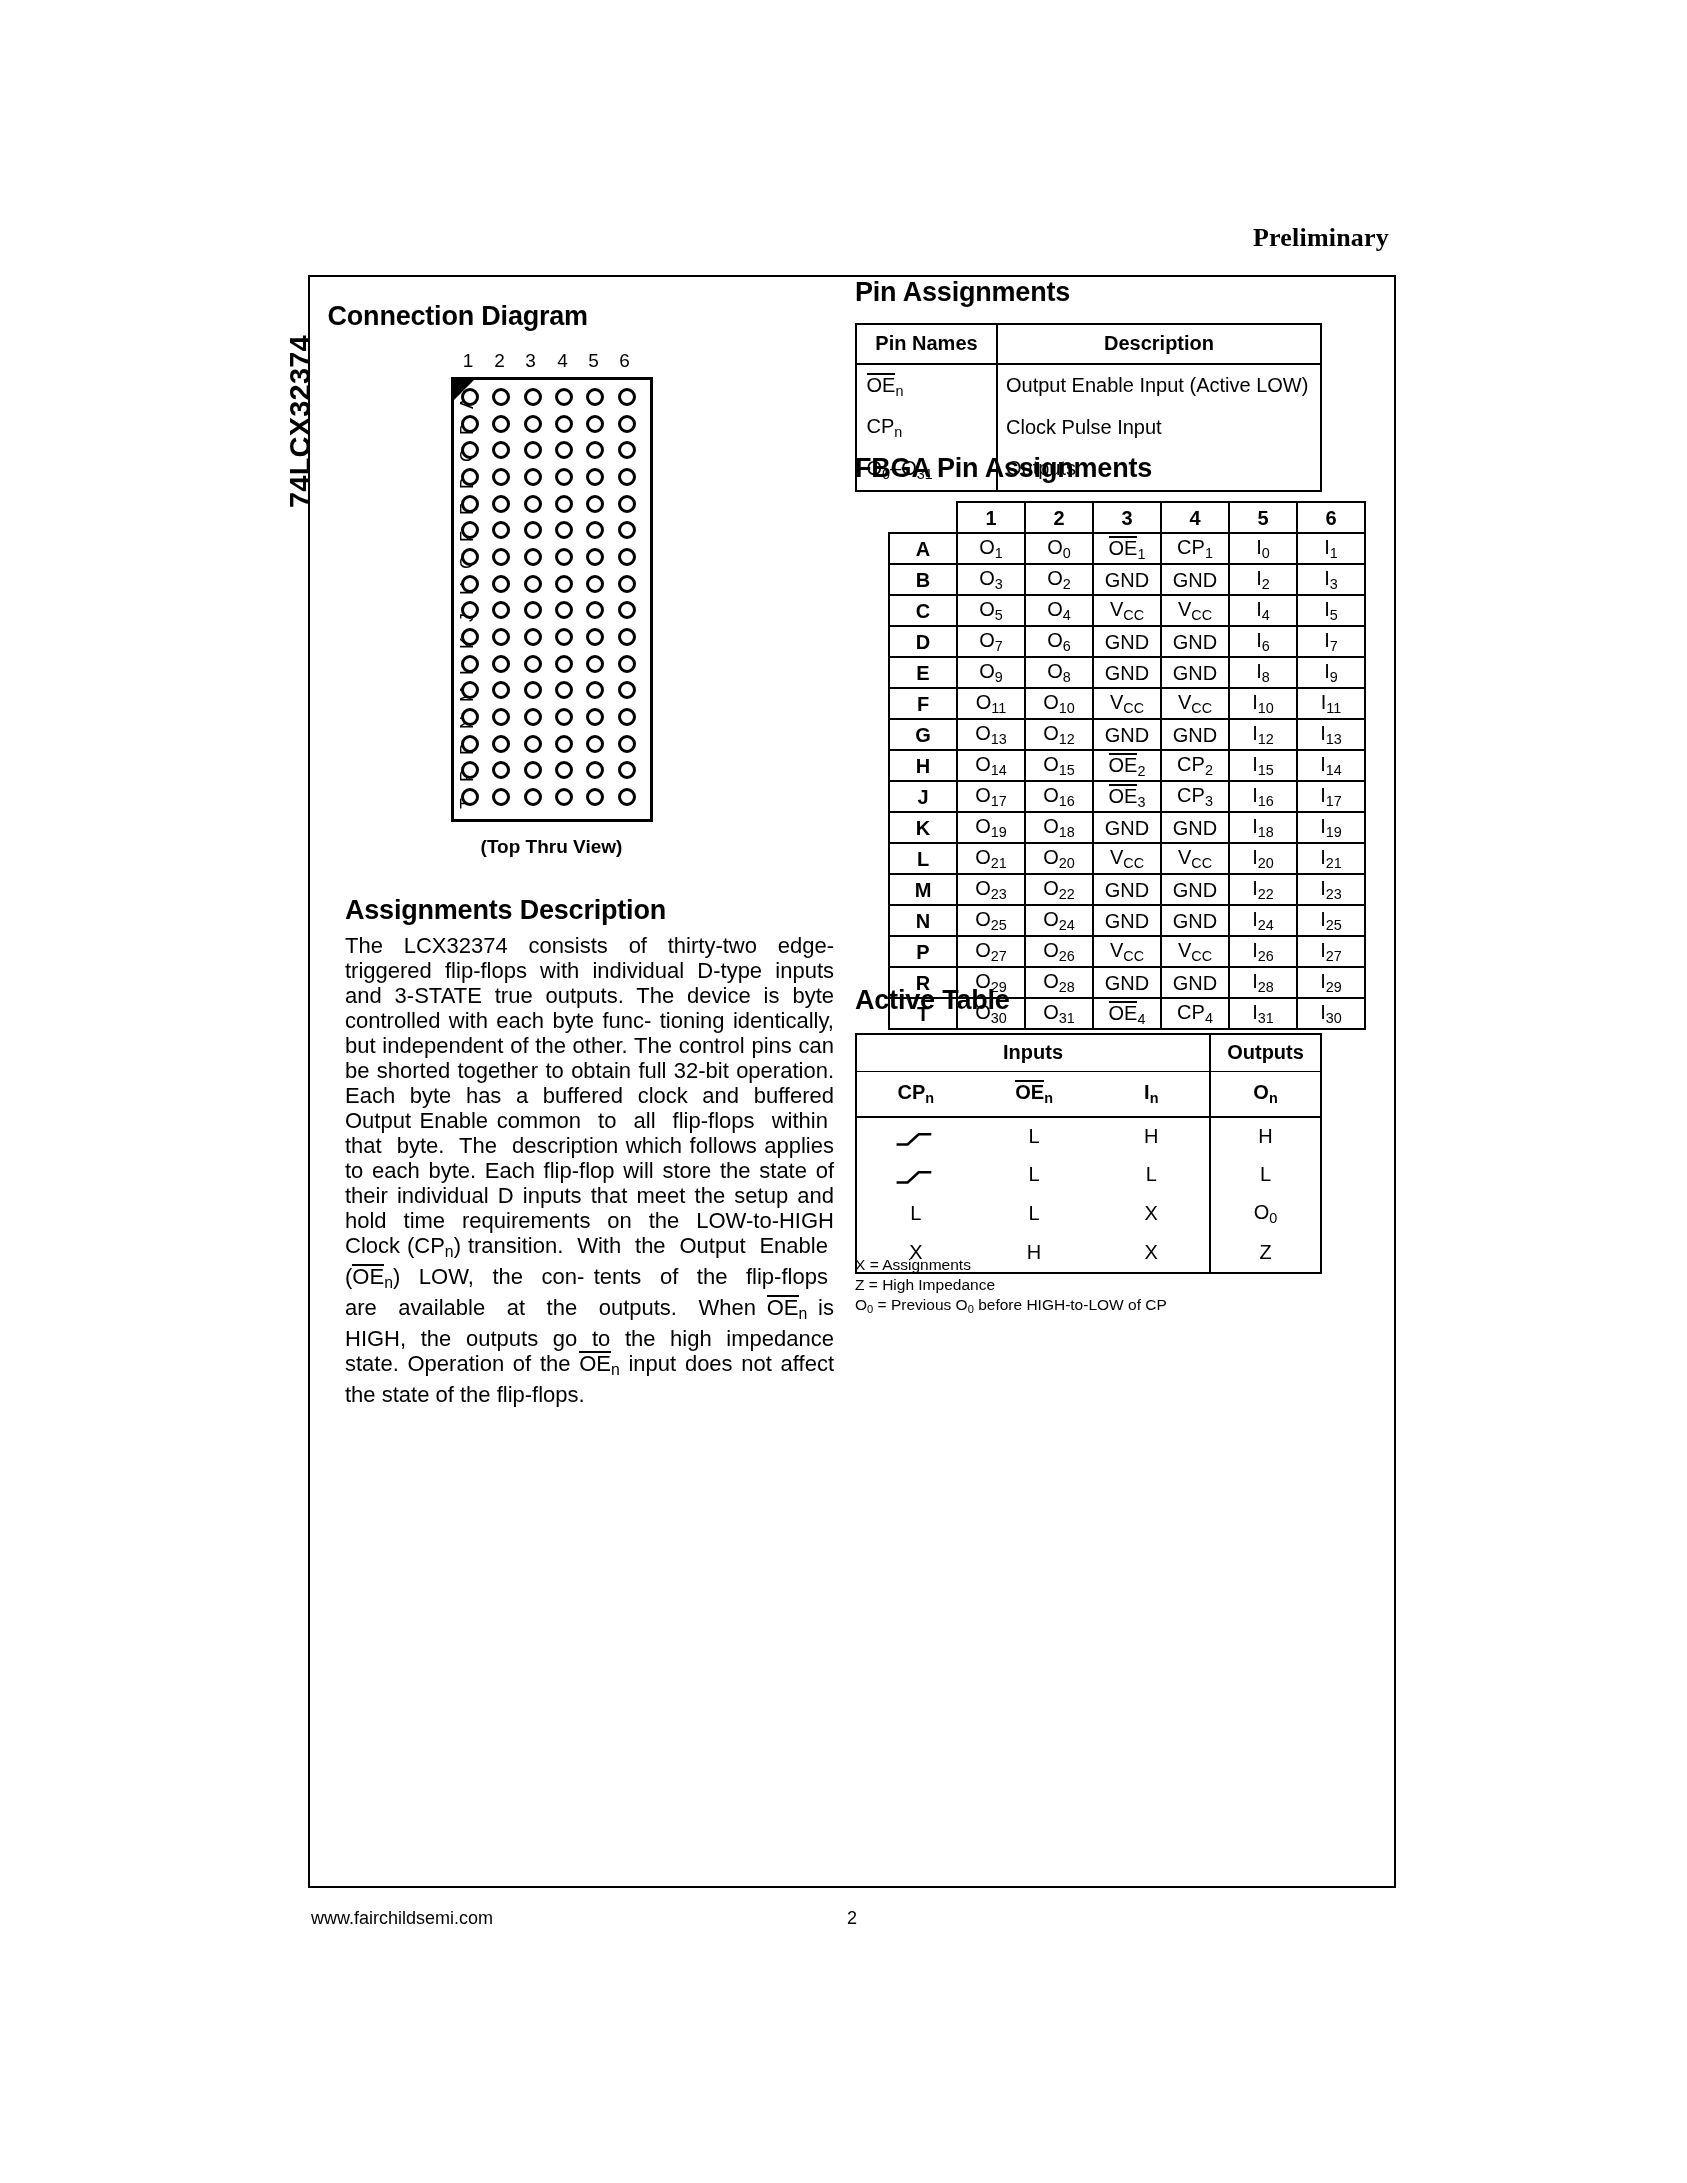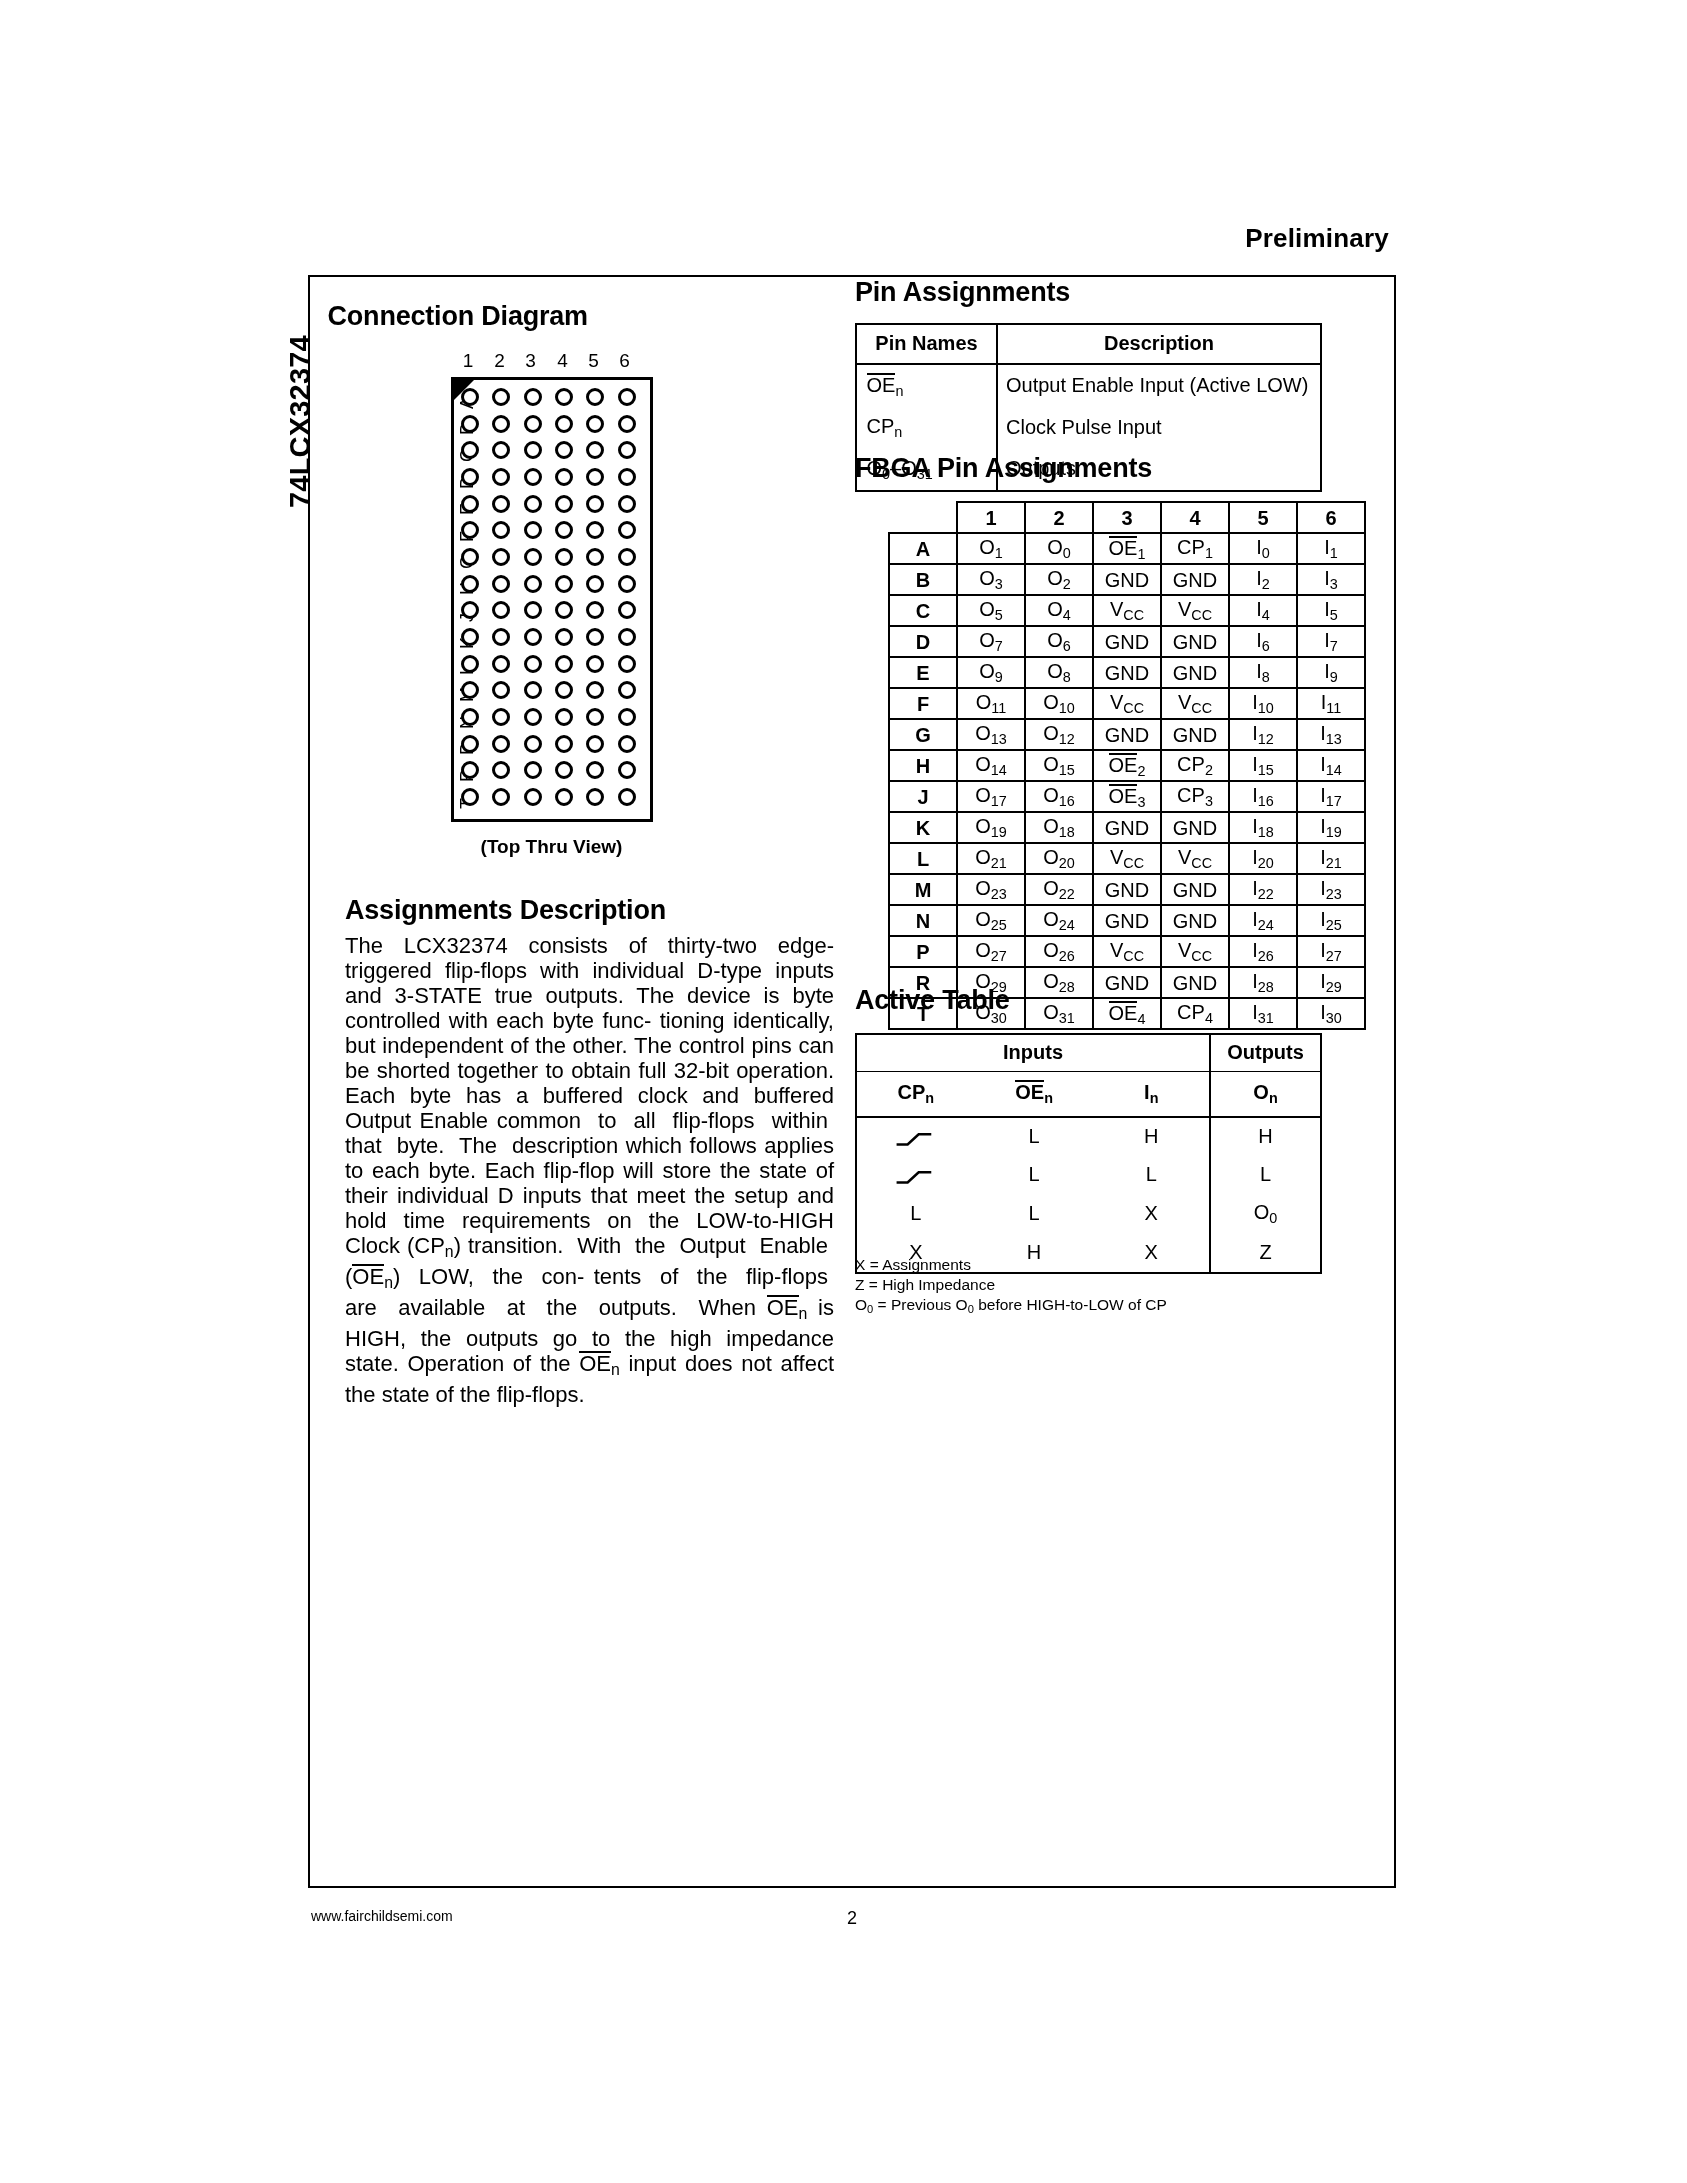--- a/index.html
+++ b/index.html
@@ -16,20 +16,21 @@
 
   
   #preliminary {
     position: absolute;
     left: 0; top: 223px;
     width: 1389px;
     text-align: right;
     font-size: 26px;
     font-weight: bold;
     letter-spacing: 0.2px;
+    font-family: Liberation Serif, serif;
   }
   #side-title-wrap {
     position: absolute;
     left: 252px; top: 270px;
     width: 35px; height: 238px;
   }
   #side-title-wrap span {
     position: absolute;
     left: 32px; top: 238px;
     transform: rotate(-90deg);
@@ -204,21 +205,21 @@
   #truth-notes {
     position: absolute; left: 0; top: 978px;
     font-size: 15.5px;
     line-height: 20px;
   }
   #truth-notes div { white-space: nowrap; }
 
   
   #footer-left {
     position: absolute; left: 311px; top: 1908px;
-    font-size: 14px;
+    font-size: 18px;
   }
   #footer-page {
     position: absolute; left: 308px; top: 1908px;
     width: 1088px; text-align: center;
     font-size: 18px;
   }
 </style>
 </head>
 <body>
 

